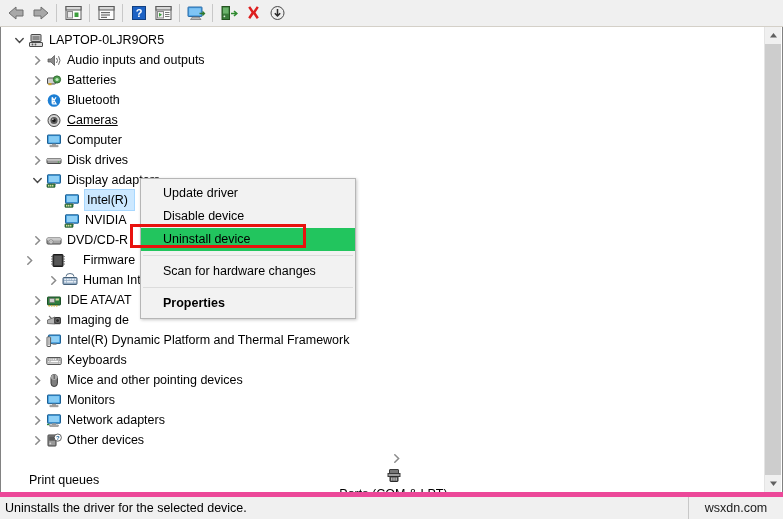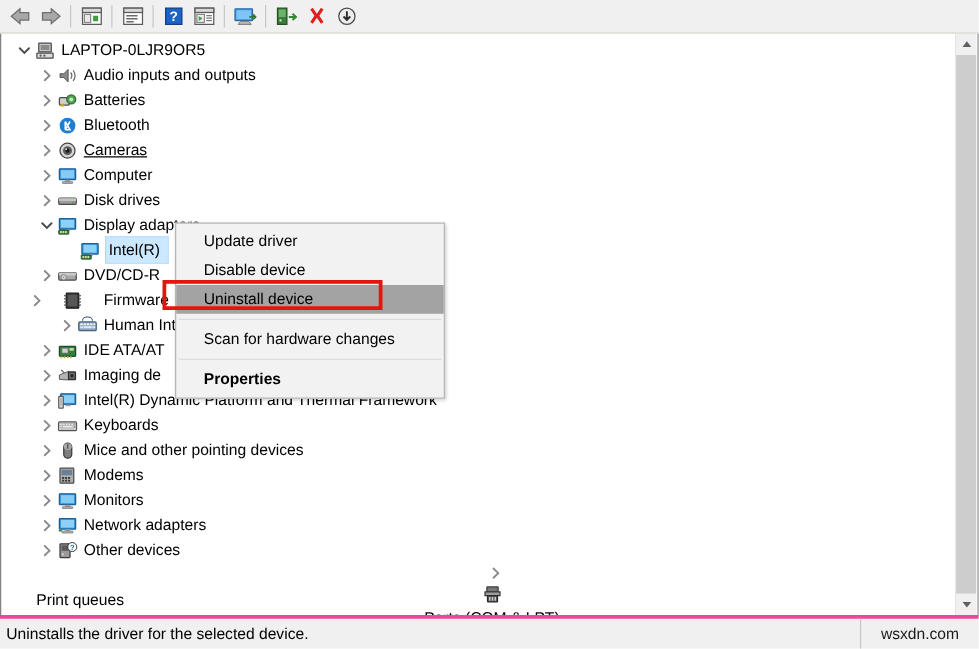--- a/index.html
+++ b/index.html
@@ -143,21 +143,21 @@
     z-index: 30;
   }
   .mi {
     height: 23px;
     line-height: 23px;
     padding-left: 22px;
     font-size: 12.5px;
     white-space: nowrap;
     cursor: default;
   }
-  .mi.hl { background: #a3a3a3; }
+  .mi.hl { background: #22c55e; }
   .mi.bold { font-weight: bold; }
   .msep {
     height: 1px;
     background: #dcdcdc;
     margin: 4px 2px 4px 2px;
   }
   .redbox {
     position: absolute;
     left: 130px;
     top: 224px;
@@ -170,21 +170,21 @@
   }
 
   
   .statusbar {
     position: absolute;
     left: 0;
     right: 0;
     bottom: 0;
     height: 27px;
     background: #f0f0f0;
-    border-top: 3px solid #ec4899;
+    border-top: 5px solid #ec4899;
     box-sizing: border-box;
     display: flex;
     align-items: center;
   }
   .status-text {
     flex: 1;
     padding-left: 5px;
     font-size: 12.5px;
     border-right: 1px solid #c8c8c8;
     height: 100%;
@@ -421,20 +421,35 @@
             <rect x="1.5" y="1.8" width="13" height="8.4" rx="0.5" fill="#3b9ae0" stroke="#1c5f92"></rect>
             <rect x="2.8" y="2.9" width="10.4" height="6.2" fill="#8fd0f6"></rect>
             <rect x="6" y="10.4" width="4" height="1.4" fill="#9e9e9e"></rect>
             <rect x="1" y="11" width="8" height="3.3" rx="0.4" fill="#2f7f3f" stroke="#1d4f27" stroke-width="0.7"></rect>
             <rect x="2" y="11.8" width="1.4" height="1.7" fill="#d8d8a0"></rect>
             <rect x="4" y="11.8" width="1.4" height="1.7" fill="#d8d8a0"></rect>
             <rect x="6" y="11.8" width="1.4" height="1.7" fill="#d8d8a0"></rect>
           </svg>
         </span>
         <span class="lbl">Intel(R)</span>
+      </div>
+      <div class="row" style="padding-left: 46px;">
+        <span class="chev"></span>
+        <span class="ico">
+          <svg width="17" height="15" viewBox="0 0 17 15">
+            <rect x="1.5" y="1.8" width="13" height="8.4" rx="0.5" fill="#3b9ae0" stroke="#1c5f92"></rect>
+            <rect x="2.8" y="2.9" width="10.4" height="6.2" fill="#8fd0f6"></rect>
+            <rect x="6" y="10.4" width="4" height="1.4" fill="#9e9e9e"></rect>
+            <rect x="1" y="11" width="8" height="3.3" rx="0.4" fill="#2f7f3f" stroke="#1d4f27" stroke-width="0.7"></rect>
+            <rect x="2" y="11.8" width="1.4" height="1.7" fill="#d8d8a0"></rect>
+            <rect x="4" y="11.8" width="1.4" height="1.7" fill="#d8d8a0"></rect>
+            <rect x="6" y="11.8" width="1.4" height="1.7" fill="#d8d8a0"></rect>
+          </svg>
+        </span>
+        <span class="lbl">NVIDIA</span>
       </div>
       <div class="row" style="padding-left: 28px;">
         <span class="chev">
           <svg width="11" height="11" viewBox="0 0 11 11">
             <path d="M3.8 1.8 L7.6 5.5 L3.8 9.2" stroke="#8a8a8a" stroke-width="1.5" fill="none" stroke-linecap="round"></path>
           </svg>
         </span>
         <span class="ico">
           <svg width="17" height="15" viewBox="0 0 17 15">
             <rect x="1" y="5" width="14" height="6" rx="1" fill="#a8a8a8" stroke="#484848"></rect>
@@ -571,40 +586,20 @@
           </svg>
         </span>
         <span class="ico">
           <svg width="17" height="15" viewBox="0 0 17 15">
             <rect x="5" y="1.5" width="6.4" height="12" rx="3.2" fill="#7f7f7f" stroke="#3a3a3a"></rect>
             <rect x="5" y="1.5" width="6.4" height="5.5" rx="3.2" fill="#a8a8a8"></rect>
             <line x1="8.2" y1="2" x2="8.2" y2="6" stroke="#3a3a3a" stroke-width="0.8"></line>
           </svg>
         </span>
         <span class="lbl">Mice and other pointing devices</span>
-      </div>
-      <div class="row" style="padding-left: 28px;">
-        <span class="chev">
-          <svg width="11" height="11" viewBox="0 0 11 11">
-            <path d="M3.8 1.8 L7.6 5.5 L3.8 9.2" stroke="#8a8a8a" stroke-width="1.5" fill="none" stroke-linecap="round"></path>
-          </svg>
-        </span>
-        <span class="ico">
-          <svg width="17" height="15" viewBox="0 0 17 15">
-            <rect x="2" y="1.5" width="11" height="12" rx="0.6" fill="#b0b0b0" stroke="#4a4a4a"></rect>
-            <rect x="3.2" y="2.8" width="8.6" height="4.4" fill="#6a7f9a"></rect>
-            <rect x="3.6" y="8.6" width="1.7" height="1.5" fill="#3a3a3a"></rect>
-            <rect x="6" y="8.6" width="1.7" height="1.5" fill="#3a3a3a"></rect>
-            <rect x="8.4" y="8.6" width="1.7" height="1.5" fill="#3a3a3a"></rect>
-            <rect x="3.6" y="10.8" width="1.7" height="1.5" fill="#3a3a3a"></rect>
-            <rect x="6" y="10.8" width="1.7" height="1.5" fill="#3a3a3a"></rect>
-            <rect x="8.4" y="10.8" width="1.7" height="1.5" fill="#3a3a3a"></rect>
-          </svg>
-        </span>
-        <span class="lbl">Modems</span>
       </div>
       <div class="row" style="padding-left: 28px;">
         <span class="chev">
           <svg width="11" height="11" viewBox="0 0 11 11">
             <path d="M3.8 1.8 L7.6 5.5 L3.8 9.2" stroke="#8a8a8a" stroke-width="1.5" fill="none" stroke-linecap="round"></path>
           </svg>
         </span>
         <span class="ico">
           <svg width="17" height="15" viewBox="0 0 17 15">
             <rect x="1.5" y="2" width="13" height="8.6" rx="0.5" fill="#3b9ae0" stroke="#1c5f92"></rect>

